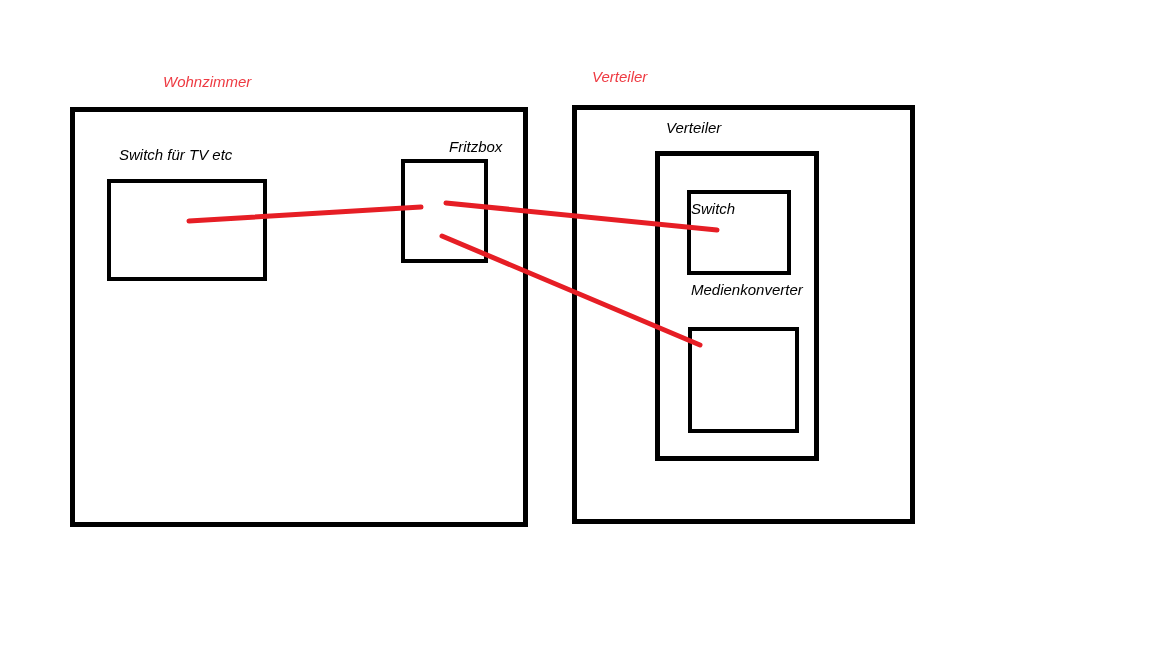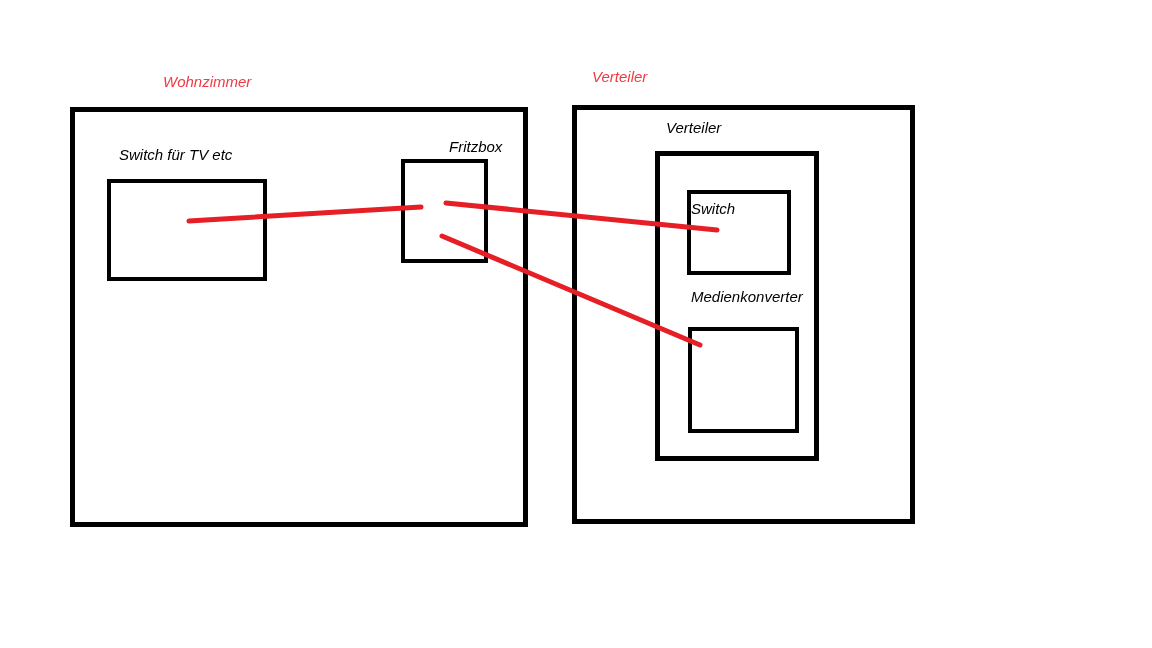--- a/index.html
+++ b/index.html
@@ -62,21 +62,21 @@
   <div class="box outer-box" style="left:572px; top:105px; width:343px; height:419px;"></div>
 
   <span class="lbl" style="left:666px; top:120px;">Verteiler</span>
 
   <div class="box inner-box" style="left:655px; top:151px; width:164px; height:310px;"></div>
 
   <span class="lbl" style="left:691px; top:163px;margin-top:38px;">Switch</span>
 
   <div class="box device-box" style="left:687px; top:190px; width:104px; height:85px;"></div>
 
-  <span class="lbl" style="left:691px; top:289px;">Medienkonverter</span>
+  <span class="lbl" style="left:691px; top:282px;">Medienkonverter</span>
 
   <div class="box device-box" style="left:688px; top:327px; width:111px; height:106px;"></div>
 
   <svg id="wire-layer" viewBox="0 0 1152 648" xmlns="http://www.w3.org/2000/svg">
       <line x1="189" y1="221" x2="421" y2="207" stroke="#e61e25" stroke-width="5" stroke-linecap="round"></line>
       <line x1="446" y1="203" x2="717" y2="230" stroke="#e61e25" stroke-width="5" stroke-linecap="round"></line>
       <line x1="442" y1="236" x2="700" y2="345" stroke="#e61e25" stroke-width="5" stroke-linecap="round"></line>
     </svg>
 
 </div>

